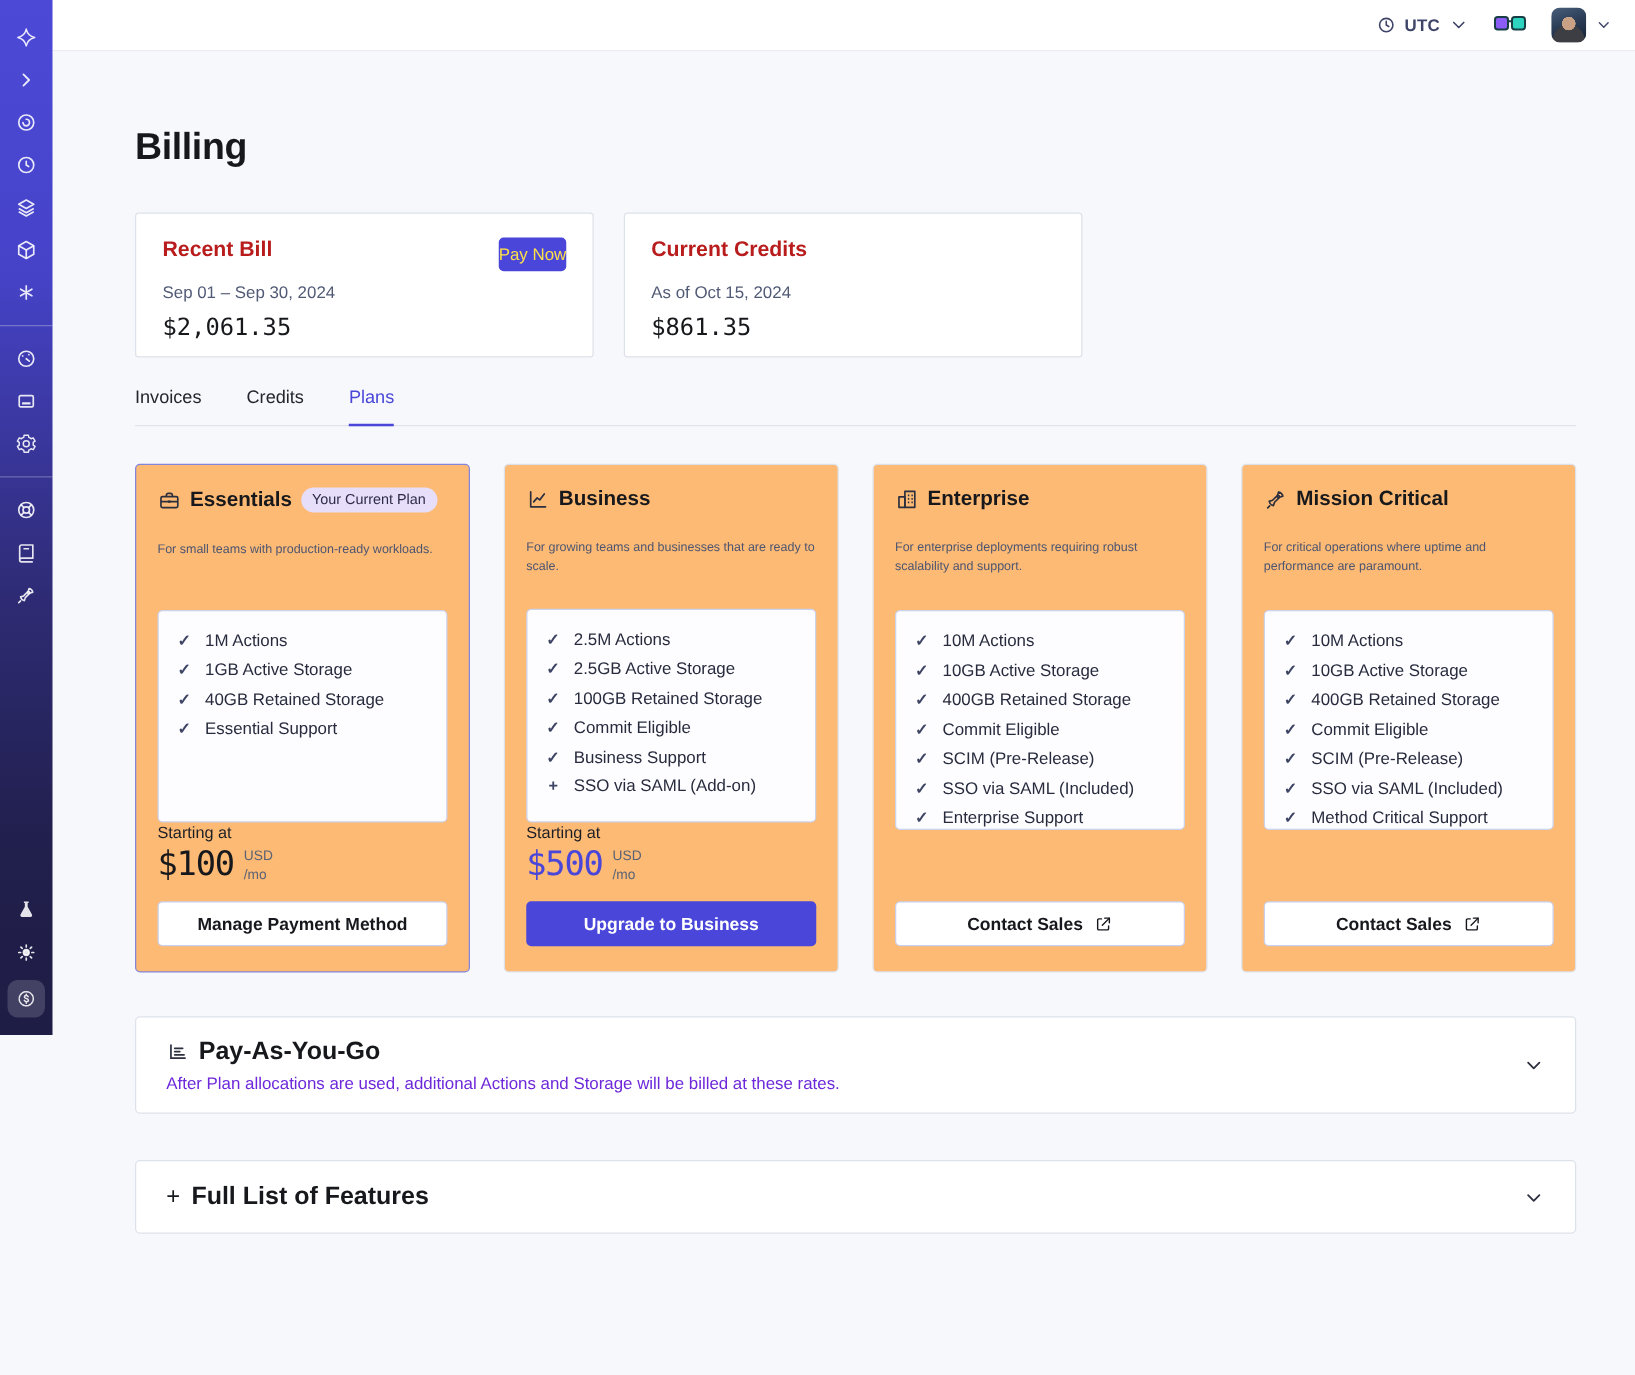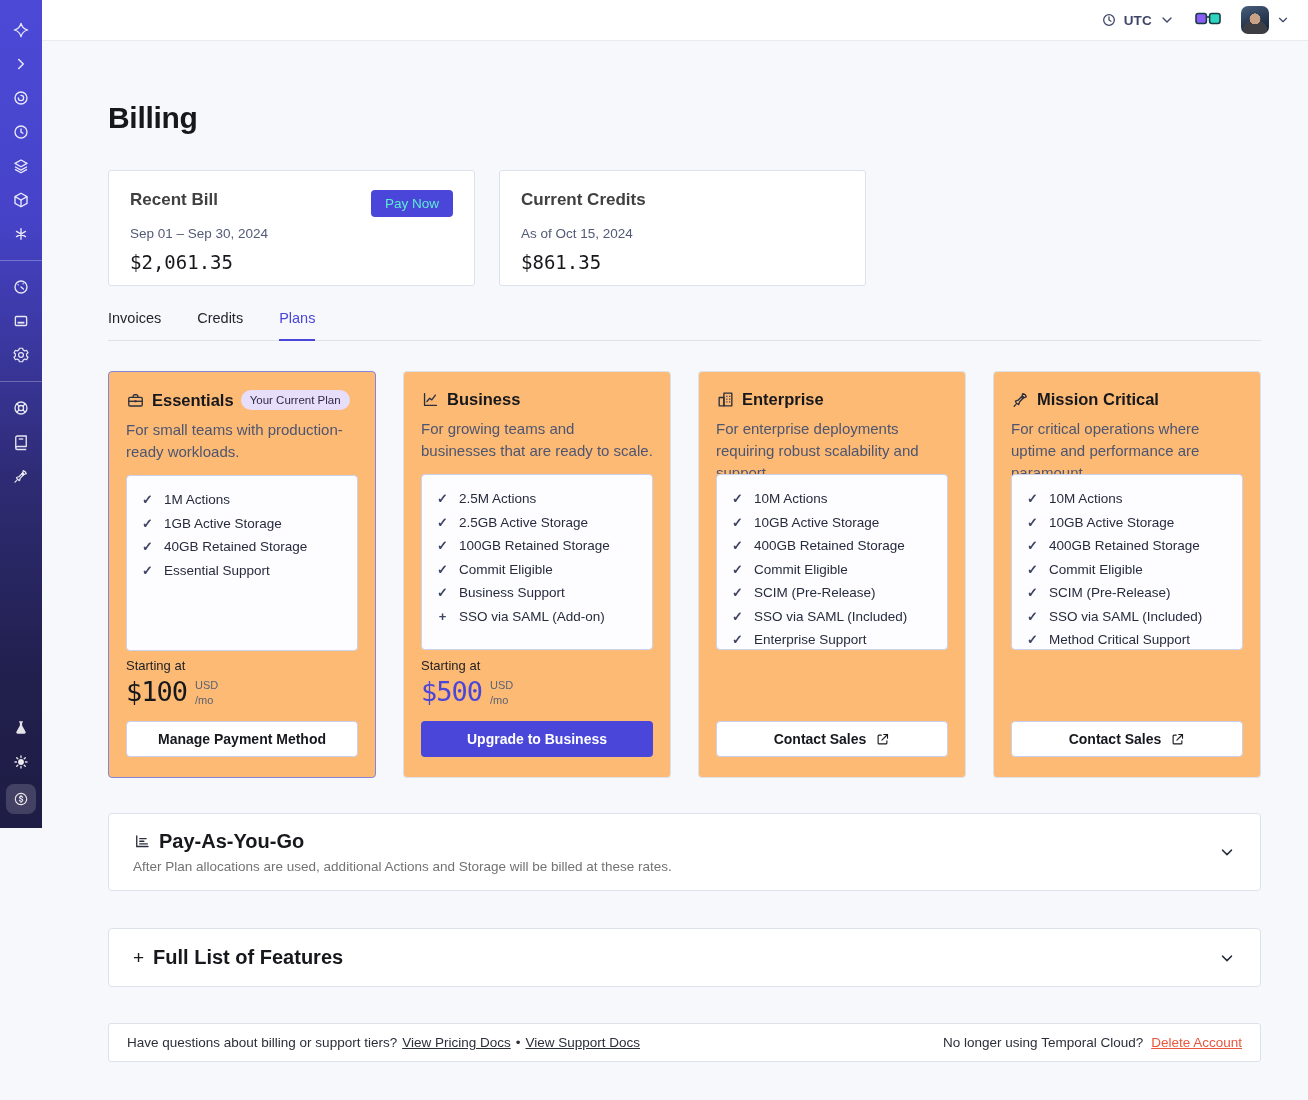--- a/index.html
+++ b/index.html
@@ -43,42 +43,42 @@
       linear-gradient(160deg,#4a5f7d 0%,#2c3e57 45%,#141f31 100%);
   }
 
   
   .main { margin-left:42px; padding:0 47px 0 66px; }
   .page-title { margin-top:60px; font-size:30px; font-weight:700; letter-spacing:-.3px; color:#17181c; }
 
   .summary-row { margin-top:35px; display:flex; gap:24px; }
   .summary-card { width:367px; height:116px; background:#fff; border:1px solid #dde1ea; border-radius:3px; padding:19px 21px; }
   .summary-head { display:flex; justify-content:space-between; align-items:flex-start; }
-  .summary-title { font-size:17px; font-weight:700; color:#404040; }
+  .summary-title { font-size:17px; font-weight:700; color:#b91c1c; }
   .summary-sub { margin-top:16px; font-size:13.5px; color:#525b76; }
   .summary-amount { margin-top:10px; font-size:19px; color:#17181c; }
-  .btn-paynow { background:#4946d9; color:#5eead4; border:none; border-radius:4px; font-family:inherit;
-    font-size:13.5px; font-weight:500; padding:6px 14px; cursor:pointer; }
+  .btn-paynow { background:#4946d9; color:#fde047; border:none; border-radius:4px; font-family:inherit;
+    font-size:13.5px; font-weight:500; padding:6px 0; cursor:pointer; }
 
   
   .tabs { margin-top:24px; display:flex; gap:36px; border-bottom:1px solid #dfe2ea; }
   .tab { font-size:14.5px; color:#23262e; padding-bottom:13px; cursor:pointer; }
   .tab.active { color:#4946d9; font-weight:500; border-bottom:2px solid #4946d9; margin-bottom:-1px; }
 
   
   .plans-row { margin-top:30px; display:flex; gap:27px; }
   .plan-card { flex:1; height:407px; background:#fdba74; border:1px solid #dde1ea; border-radius:4px;
     padding:18px 17px 20px; display:flex; flex-direction:column; }
   .plan-card.current { border-color:#8285d9; }
   .plan-head { display:flex; align-items:center; gap:7px; }
   .plan-head svg { width:19px; height:19px; color:#2b2f3e; flex:none; }
   .plan-name { font-size:16.5px; font-weight:700; color:#17181c; white-space:nowrap; }
   .plan-badge { background:#e7def9; color:#2e2a48; font-size:11.5px; font-weight:500;
     padding:4px 9px; border-radius:11px; white-space:nowrap; }
-  .plan-desc { margin-top:9px; font-size:15px; line-height:1.45; color:#4d5571; height:40px; }
+  .plan-desc { margin-top:23px; font-size:10px; line-height:1.45; color:#4d5571; height:40px; }
   .feature-box { margin-top:16px; border:1px solid #cbd2ec; background:#fdfdff; border-radius:4px;
     padding:16px 13px; height:176px; display:flex; flex-direction:column; gap:8.5px; }
   .feature { display:flex; gap:9px; font-size:13.5px; color:#272b3d; align-items:baseline; }
   .f-glyph { width:15px; text-align:center; color:#3e4564; font-weight:700; font-size:13px; flex:none; }
   .plan-bottom { margin-top:auto; }
   .starting { font-size:13px; color:#1c1e26; }
   .price-row { display:flex; gap:8px; margin-top:2px; align-items:flex-end; }
   .price { font-size:27px; color:#17181c; letter-spacing:-1px; line-height:1.1; }
   .price.accent { color:#4946d9; }
   .price-unit { display:flex; flex-direction:column; font-size:11px; color:#5a6275; line-height:1.3; padding-top:3px; }
@@ -88,21 +88,21 @@
   .btn-plan.primary { background:#4946d9; border:none; color:#fff; }
   .btn-plan svg { width:15px; height:15px; }
 
   
   .accordion { background:#fff; border:1px solid #dde1ea; border-radius:4px; display:flex;
     align-items:center; justify-content:space-between; padding:18px 24px; cursor:pointer; }
   .payg { margin-top:35px; height:78px; }
   .payg-titlerow { display:flex; align-items:center; gap:8px; }
   .payg-titlerow svg { width:18px; height:18px; color:#2b2f3e; }
   .acc-title { font-size:20px; font-weight:700; color:#17181c; }
-  .payg-desc { margin-top:6px; font-size:13.5px; color:#737373; }
+  .payg-desc { margin-top:6px; font-size:13.5px; color:#6d28d9; }
   .acc-chevron { width:18px; height:18px; color:#2b2f3e; flex:none; }
   .fullfeat { margin-top:37px; height:59px; }
   .fullfeat-left { display:flex; align-items:center; gap:9px; }
   .plus-glyph { font-size:19px; font-weight:400; color:#17181c; line-height:1; }
 
   
   .footer-bar { margin-top:36px; background:#fff; border:1px solid #dde1ea; border-radius:3px;
     padding:11px 18px; display:flex; align-items:center; justify-content:space-between; font-size:13.5px; color:#2b2f3a; }
   .footer-left { display:flex; align-items:center; gap:5px; }
   .footer-link { color:#2b2f3a; font-weight:500; text-decoration:underline; cursor:pointer; }
@@ -487,25 +487,13 @@
   <div class="accordion fullfeat">
     <div class="fullfeat-left">
       <span class="plus-glyph">+</span>
       <span class="acc-title">Full List of Features</span>
     </div>
     <svg class="acc-chevron" viewBox="0 0 24 24" fill="none" stroke="currentColor" stroke-width="1.9" stroke-linecap="round" stroke-linejoin="round">
         <path d="M6 9.5l6 6 6-6"></path>
       </svg>
   </div>
 
-  <div class="footer-bar">
-    <div class="footer-left">
-      <span>Have questions about billing or support tiers?</span>
-      <a class="footer-link">View Pricing Docs</a>
-      <span class="bullet">•</span>
-      <a class="footer-link">View Support Docs</a>
-    </div>
-    <div class="footer-right">
-      <span>No longer using Temporal Cloud?</span>
-      <a class="delete-link">Delete Account</a>
-    </div>
-  </div>
 </main>
 
 </body></html>

